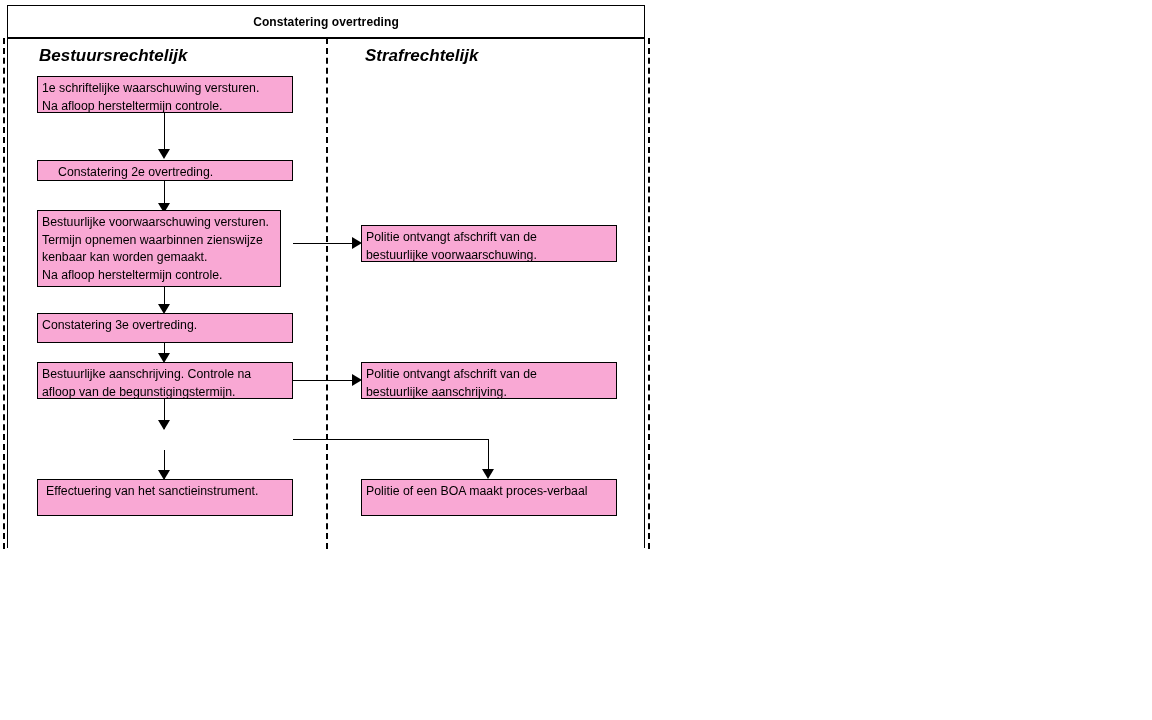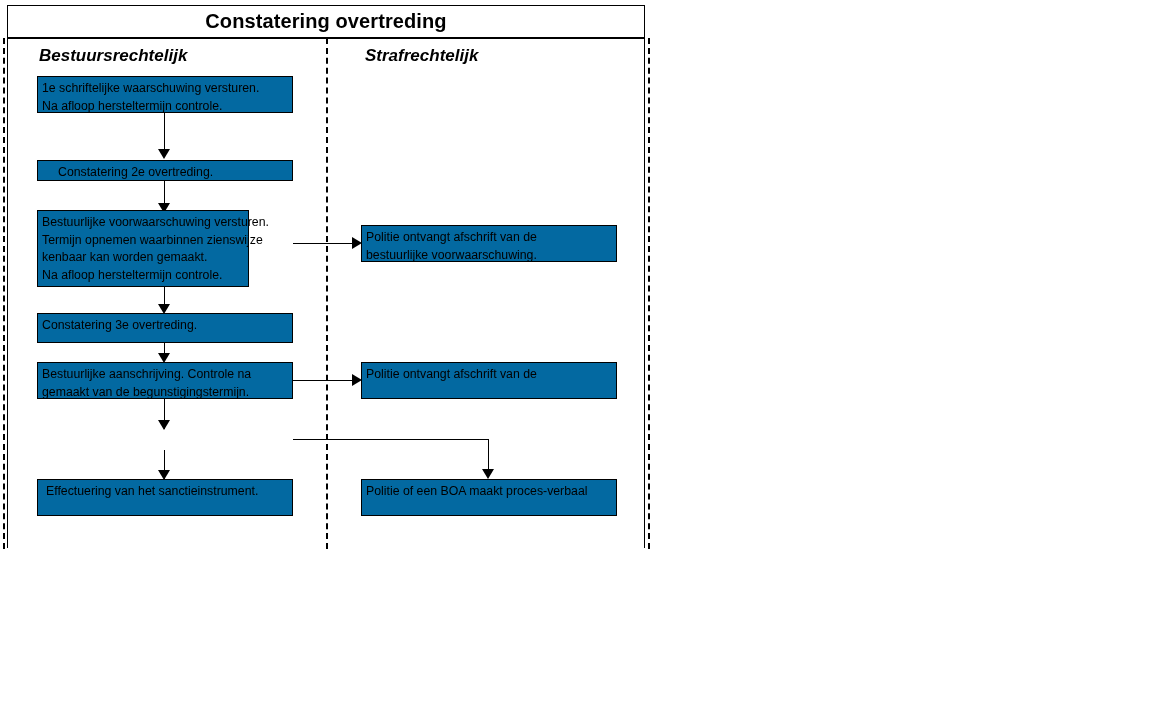--- a/index.html
+++ b/index.html
@@ -27,21 +27,21 @@
     top: 5px;
     width: 638px;
     height: 33px;
     border: 1px solid #000;
     box-sizing: border-box;
     display: flex;
     align-items: center;
     justify-content: center;
   }
   .header-title {
-    font-size: 20px;
+    font-size: 12px;
     font-weight: bold;
     letter-spacing: .1px;
   }
 
   .lane-frame {
     position: absolute;
     left: 7px;
     top: 38px;
     width: 638px;
     height: 510px;
@@ -68,21 +68,21 @@
     font-weight: bold;
   }
   .lane-label-left  { left: 39px;  top: 46px; }
   .lane-label-right { left: 365px; top: 46px; }
 
   
   .node {
     position: absolute;
     border: 1px solid #000;
     box-sizing: border-box;
-    background: #0369a1;
+    background: #f9a8d4;
     padding: 3px 4px 2px 4px;
     font-size: 12.3px;
     line-height: 17.5px;
     z-index: 3;
   }
   .node .line { display: block; white-space: nowrap; }
 
   
   .vline {
     position: absolute;
@@ -162,47 +162,48 @@
 
   <div class="node" style="left:37px; top:76px; width:256px; height:37px;">
     <span class="line">1e schriftelijke waarschuwing versturen.</span>
     <span class="line">Na afloop hersteltermijn controle.</span>
   </div>
 
   <div class="node" style="left:37px; top:160px; width:256px; height:21px;padding-left:20px;">
     <span class="line">Constatering 2e overtreding.</span>
   </div>
 
-  <div class="node" style="left:37px; top:210px; width:212px; height:77px;">
+  <div class="node" style="left:37px; top:210px; width:244px; height:77px;">
     <span class="line">Bestuurlijke voorwaarschuwing versturen.</span>
     <span class="line">Termijn opnemen waarbinnen zienswijze</span>
     <span class="line">kenbaar kan worden gemaakt.</span>
     <span class="line">Na afloop hersteltermijn controle.</span>
   </div>
 
   <div class="node" style="left:37px; top:313px; width:256px; height:30px;">
     <span class="line">Constatering 3e overtreding.</span>
   </div>
 
   <div class="node" style="left:37px; top:362px; width:256px; height:37px;">
     <span class="line">Bestuurlijke aanschrijving. Controle na</span>
-    <span class="line">gemaakt van de begunstigingstermijn.</span>
+    <span class="line">afloop van de begunstigingstermijn.</span>
   </div>
 
 
   <div class="node" style="left:37px; top:479px; width:256px; height:37px;padding-left:8px;">
     <span class="line">Effectuering van het sanctieinstrument.</span>
   </div>
 
   <div class="node" style="left:361px; top:225px; width:256px; height:37px;">
     <span class="line">Politie ontvangt afschrift van de</span>
     <span class="line">bestuurlijke voorwaarschuwing.</span>
   </div>
 
   <div class="node" style="left:361px; top:362px; width:256px; height:37px;">
     <span class="line">Politie ontvangt afschrift van de</span>
+    <span class="line">bestuurlijke aanschrijving.</span>
   </div>
 
   <div class="node" style="left:361px; top:479px; width:256px; height:37px;">
     <span class="line">Politie of een BOA maakt proces-verbaal</span>
   </div>
 
 </div>
 
 </body></html>

